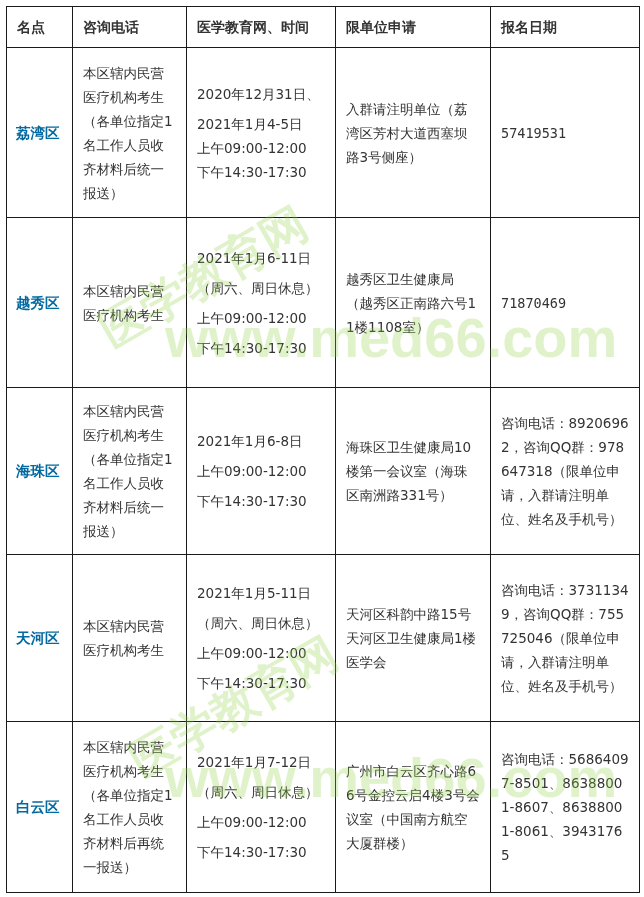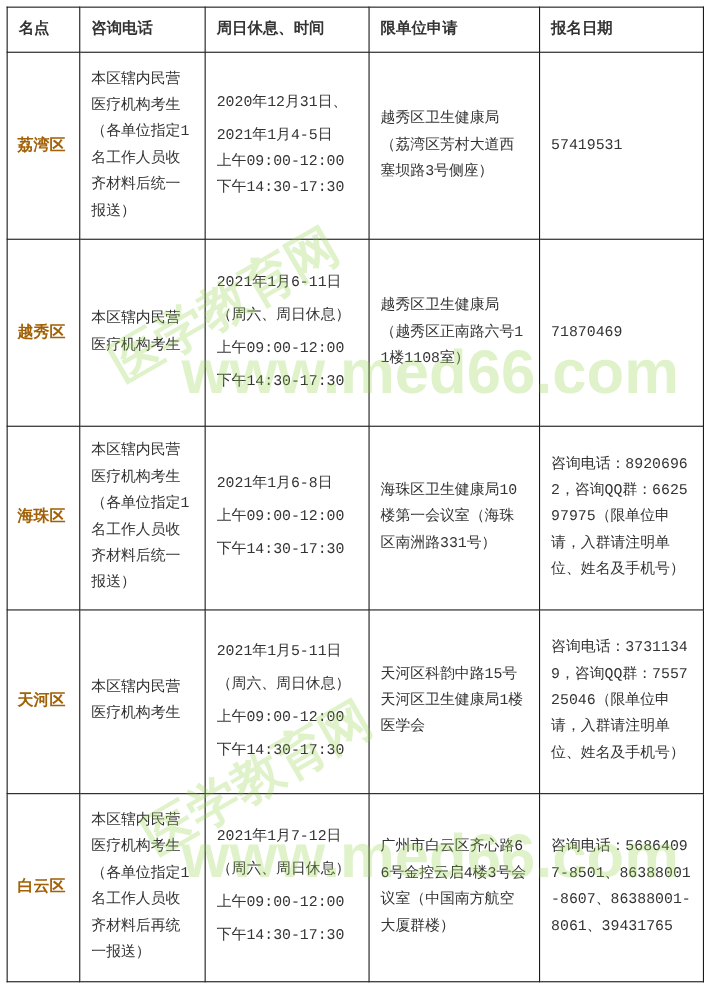--- a/index.html
+++ b/index.html
@@ -16,24 +16,23 @@
   }
   table.reg td, table.reg th {
     border: 1.5px solid #1a1a1a;
     vertical-align: middle;
     text-align: left;
     font-size: 13.5px;
     line-height: 24px;
     padding: 0 10px;
     font-weight: normal;
     word-break: break-all;
-    font-family: Liberation Mono, monospace;
   }
   table.reg th { height: 40px; font-size: 14px; font-weight: bold; color: #333; }
-  table.reg td.site { font-weight: bold; font-size: 14.5px; color: #a16207; padding-left: 9px; }
+  table.reg td.site { font-weight: bold; font-size: 14.5px; color: #0369a1; padding-left: 9px; }
   .time span { display: block; line-height: 24px; }
   .time span.gap { margin-top: 6px; }
   .mono { font-family: "DejaVu Sans Mono", "Liberation Mono", monospace; font-size: 12.5px; }
   .wm {
     position: absolute; pointer-events: none;
     color: rgba(140, 210, 60, 0.28);
     font-weight: bold;
     font-family: "Liberation Sans", "DejaVu Sans", sans-serif;
     white-space: nowrap;
   }
@@ -48,37 +47,37 @@
     <col style="width:66px">
       <col style="width:114px">
       <col style="width:149px">
       <col style="width:155px">
       <col style="width:149px">
   </colgroup>
   <thead>
     <tr>
       <th>名点</th>
       <th>咨询电话</th>
-      <th>周日休息、时间</th>
+      <th>医学教育网、时间</th>
       <th>限单位申请</th>
       <th>报名日期</th>
     </tr>
   </thead>
   <tbody>
 
     <tr style="height:170px">
       <td class="site">荔湾区</td>
       <td>本区辖内民营医疗机构考生（各单位指定1名工作人员收齐材料后统一报送）</td>
       <td class="time">
         <span>2020年12月31日、</span>
         <span class="gap">2021年1月4-5日</span>
         <span>上午09:00-12:00</span>
         <span>下午14:30-17:30</span>
       </td>
-      <td>越秀区卫生健康局（荔湾区芳村大道西塞坝路3号侧座）</td>
+      <td>入群请注明单位（荔湾区芳村大道西塞坝路3号侧座）</td>
       <td class="mono">57419531</td>
     </tr>
 
     <tr style="height:170px">
       <td class="site">越秀区</td>
       <td>本区辖内民营医疗机构考生</td>
       <td class="time">
         <span>2021年1月6-11日</span>
         <span class="gap">（周六、周日休息）</span>
         <span class="gap">上午09:00-12:00</span>
@@ -90,21 +89,21 @@
 
     <tr style="height:167px">
       <td class="site">海珠区</td>
       <td>本区辖内民营医疗机构考生（各单位指定1名工作人员收齐材料后统一报送）</td>
       <td class="time">
         <span>2021年1月6-8日</span>
         <span class="gap">上午09:00-12:00</span>
         <span class="gap">下午14:30-17:30</span>
       </td>
       <td>海珠区卫生健康局10楼第一会议室（海珠区南洲路331号）</td>
-      <td>咨询电话：89206962，咨询QQ群：662597975（限单位申请，入群请注明单位、姓名及手机号）</td>
+      <td>咨询电话：89206962，咨询QQ群：978647318（限单位申请，入群请注明单位、姓名及手机号）</td>
     </tr>
 
     <tr style="height:167px">
       <td class="site">天河区</td>
       <td>本区辖内民营医疗机构考生</td>
       <td class="time">
         <span>2021年1月5-11日</span>
         <span class="gap">（周六、周日休息）</span>
         <span class="gap">上午09:00-12:00</span>
         <span class="gap">下午14:30-17:30</span>

